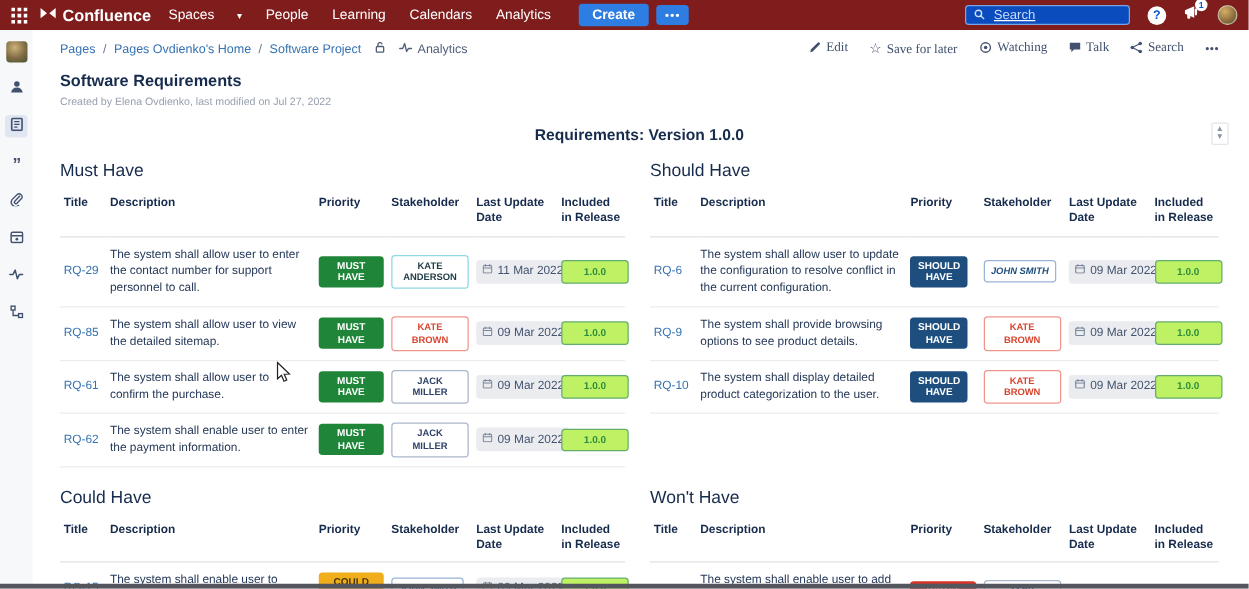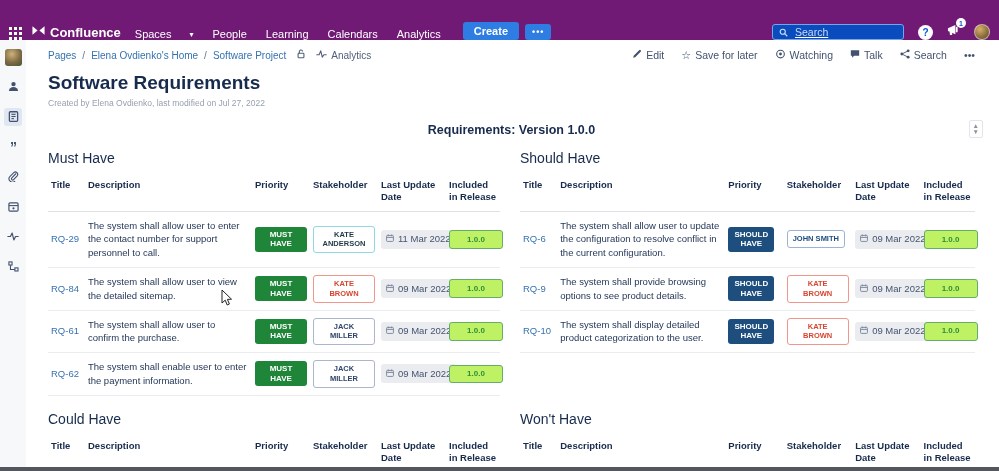--- a/index.html
+++ b/index.html
@@ -2,21 +2,21 @@
 <html><head>
 <meta charset="utf-8">
 <style>
   * { box-sizing: border-box; }
   html,body { margin:0; padding:0; }
   body {
     width:999px; height:471px; overflow:hidden; position:relative;
     font-family:"Liberation Sans", sans-serif; background:#fff; color:#172b4d;
   }
   
-  .topnav { height:40px; background:#701a75; display:flex; align-items:flex-end; padding:0 9px; color:#fff; }
+  .topnav { height:24px; background:#7f1d1d; display:flex; align-items:center; padding:0 9px; color:#fff; }
   .appgrid { display:flex; align-items:center; margin-right:10px; cursor:pointer; }
   .brand { display:flex; align-items:center; gap:5px; font-weight:bold; font-size:13px; margin-right:14px; cursor:pointer; }
   .nav-items { display:flex; align-items:center; gap:19px; font-size:11px; }
   .nav-item { cursor:pointer; display:flex; align-items:center; gap:18px; }
   .caret { font-size:8px; }
   .create-btn { background:#2e7de2; border:none; color:#fff; border-radius:3px; padding:3px 11px; font-weight:bold; font-size:11px; margin-left:22px; cursor:pointer; font-family:inherit; }
   .more-top-btn { background:#2e7de2; border:none; color:#fff; border-radius:3px; padding:3px 7px; font-weight:bold; font-size:9px; letter-spacing:1px; margin-left:6px; cursor:pointer; font-family:inherit; }
   .topnav .spacer { flex:1; }
   .searchbox { display:flex; align-items:center; gap:5px; background:#0a4cbd; border:1px solid #7aa4e8; border-radius:3px; height:16px; width:132px; padding:0 6px; margin-right:14px;text-decoration:underline; }
   .searchbox input { background:transparent; border:none; outline:none; color:#e6eefb; font-size:10.5px; width:100%; font-family:inherit; }
@@ -32,44 +32,44 @@
   .side-ic { width:18px; height:18px; display:flex; align-items:center; justify-content:center; color:#42526e; border-radius:3px; cursor:pointer; }
   .side-ic.selected { background:#e0e6f2; }
   .quote-glyph { font-size:14px; font-weight:bold; color:#42526e; line-height:10px; letter-spacing:-1px; }
   
   .main { flex:1; padding:8px 24px 0 22px; position:relative; }
   .crumb-row { display:flex; justify-content:space-between; align-items:center; font-size:10px; margin-top:1px; }
   .crumbs { display:flex; align-items:center; gap:6px; color:#6b778c; }
   .crumb-link { color:#3572b0; cursor:pointer; }
   .crumb-extra { display:flex; align-items:center; gap:4px; color:#505f79; margin-left:4px; }
   .actions { display:flex; align-items:center; gap:17px; color:#42526e; font-size:10.5px; }
-  .action { display:flex; align-items:center; gap:4px; cursor:pointer; }
+  .action { display:flex; align-items:flex-start; gap:4px; cursor:pointer;font-family:Liberation Serif, serif; }
   .action .star { font-size:11px; line-height:10px; }
-  .page-title { font-size:19px; font-weight:700; color:#172b4d; margin-top:11px; }
+  .page-title { font-size:13px; font-weight:700; color:#172b4d; margin-top:11px; }
   .byline { font-size:8.5px; color:#97a0af; margin-top:4px; }
   .panel-head { position:relative; text-align:center; margin-top:15px; font-size:12.5px; font-weight:700; color:#172b4d; }
   .spinner { position:absolute; right:-8px; top:-3px; display:flex; flex-direction:column; align-items:center; color:#8993a4; font-size:6.5px; line-height:6px; border:1px solid #e3e5e8; border-radius:2px; padding:2px 3px; background:#fff; cursor:pointer; }
   
   .grid { display:grid; grid-template-columns:452px 1fr; column-gap:20px; row-gap:15px; margin-top:13px; }
   .section-title { font-size:14px; color:#172b4d; font-weight:500; margin:0 0 7px 0; }
   table { width:100%; border-collapse:collapse; table-layout:fixed; }
   col.c-title{width:37px;} col.c-desc{width:167px;} col.c-pri{width:58px;} col.c-who{width:68px;} col.c-date{width:68px;} col.c-rel{width:54px;}
   th { text-align:left; font-size:9.5px; font-weight:700; color:#172b4d; padding:6px 3px 7px 3px; border-bottom:1px solid #dfe1e6; vertical-align:top; line-height:1.3; }
   td { font-size:9.5px; color:#253858; padding:7px 3px; border-bottom:1px solid #ebecf0; vertical-align:middle; line-height:1.45; }
   .rq-link { color:#3572b0; cursor:pointer; }
   .badge { display:inline-block; border-radius:3px; font-size:8px; font-weight:700; padding:3px 6px; text-align:center; line-height:1.2; }
   .p-must   { background:#1e8539; color:#fff; }
   .p-should { background:#1d4e7e; color:#fff; max-width:46px; }
   .p-could  { background:#f0ad1c; color:#46350c; }
   .p-wont   { background:#d4352b; color:#fff; }
   .chip { display:inline-block; background:#fff; border:1px solid; border-radius:3px; font-size:7.5px; font-weight:700; padding:3px 5px; text-align:center; line-height:1.3; max-width:62px; }
   .w-teal   { border-color:#8fd9e2; color:#1d3a44; }
   .w-red    { border-color:#f0968a; color:#d8452f; }
   .w-slate  { border-color:#aab6c9; color:#30436b; }
-  .w-blue   { border-color:#9ab4d8; color:#1d4e7e; }
+  .w-blue   { border-color:#9ab4d8; color:#1d4e7e;font-style:italic; }
   .datechip { display:inline-flex; align-items:center; gap:4px; background:#ebecf0; border-radius:3px; padding:2.5px 5px; color:#44546f; font-size:9.5px; white-space:nowrap; }
   .release { display:inline-block; border:1px solid #64ad6c; color:#2f8c3c; border-radius:3px; font-size:8px; font-weight:700; padding:2.5px 0; width:54px; text-align:center; background:#bef264; }
   
   .bottombar { position:absolute; left:0; bottom:0; width:999px; height:4px; background:#53565c; }
   .cursor { position:absolute; left:221px; top:289px; z-index:50; pointer-events:none; }
 </style>
 </head>
 <body>
 
 <div class="topnav">
@@ -206,21 +206,21 @@
           </svg>
       </span>
     </span>
   </div>
 
   <div class="main">
     <div class="crumb-row">
       <span class="crumbs">
         <span class="crumb-link">Pages</span>
           <span>/</span>
-        <span class="crumb-link">Elena Ovdienko's Home</span>
+        <span class="crumb-link">Pages Ovdienko's Home</span>
           <span>/</span>
         <span class="crumb-link">Software Project</span>
         <span class="crumb-extra">
           <span>
             <svg width="10" height="10" viewBox="0 0 12 12">
                 <g fill="none" stroke="#505f79" stroke-width="1.3">
                   <rect x="2.5" y="5" width="7" height="5.5" rx="1"></rect>
                   <path d="M4 5 V3.6 a2 2 0 0 1 4 -0.6"></path>
                 </g>
               </svg>
@@ -324,21 +324,21 @@
                 <td><span class="chip w-teal">KATE ANDERSON</span></td>
                 <td><span class="datechip"><span><svg width="8" height="8" viewBox="0 0 14 14">
                         <rect x="1" y="2.5" width="12" height="10.5" rx="1.5" fill="none" stroke="#7a869a" stroke-width="1.6"></rect>
                         <line x1="1" y1="6" x2="13" y2="6" stroke="#7a869a" stroke-width="1.6"></line>
                         <line x1="4" y1="0.8" x2="4" y2="4" stroke="#7a869a" stroke-width="1.6"></line>
                         <line x1="10" y1="0.8" x2="10" y2="4" stroke="#7a869a" stroke-width="1.6"></line>
                       </svg></span>11 Mar 2022</span></td>
                 <td><span class="release">1.0.0</span></td>
               </tr>
               <tr>
-                <td><span class="rq-link">RQ-84</span></td>
+                <td><span class="rq-link">RQ-85</span></td>
                 <td>The system shall allow user to view the detailed sitemap.</td>
                 <td><span class="badge p-must">MUST HAVE</span></td>
                 <td><span class="chip w-red">KATE BROWN</span></td>
                 <td><span class="datechip"><span><svg width="8" height="8" viewBox="0 0 14 14">
                         <rect x="1" y="2.5" width="12" height="10.5" rx="1.5" fill="none" stroke="#7a869a" stroke-width="1.6"></rect>
                         <line x1="1" y1="6" x2="13" y2="6" stroke="#7a869a" stroke-width="1.6"></line>
                         <line x1="4" y1="0.8" x2="4" y2="4" stroke="#7a869a" stroke-width="1.6"></line>
                         <line x1="10" y1="0.8" x2="10" y2="4" stroke="#7a869a" stroke-width="1.6"></line>
                       </svg></span>09 Mar 2022</span></td>
                 <td><span class="release">1.0.0</span></td>

